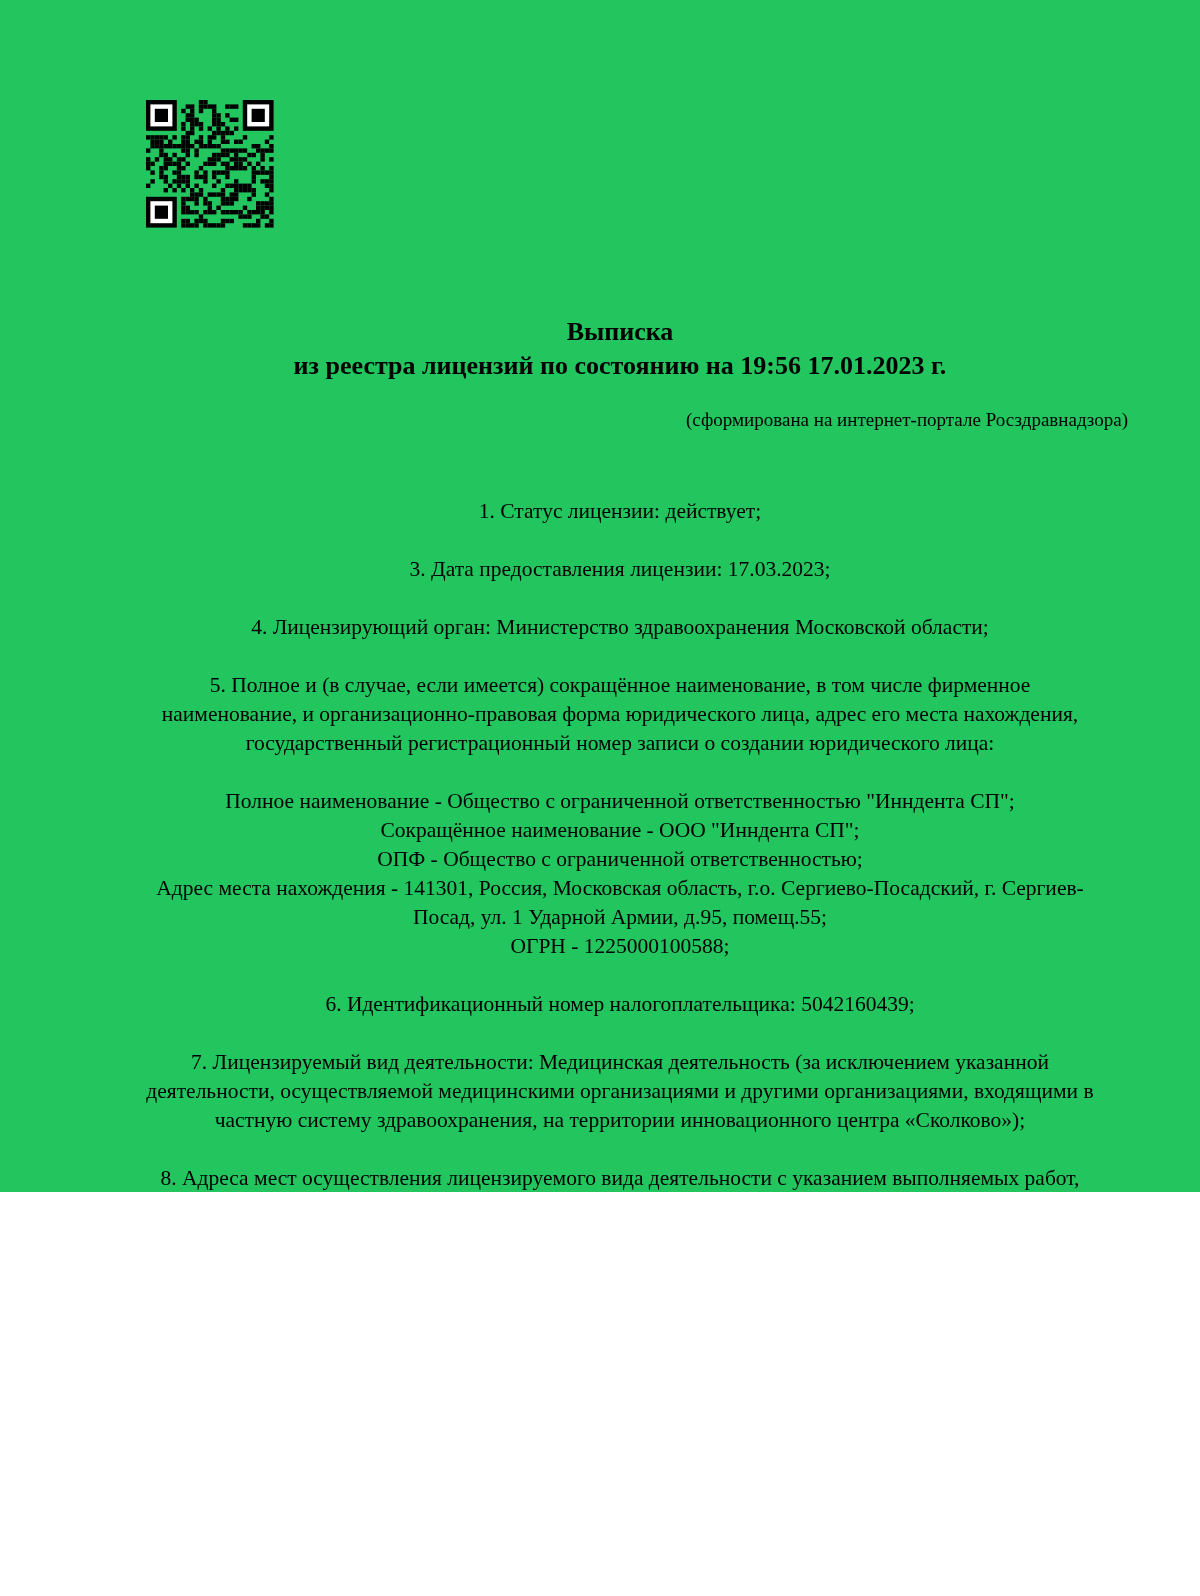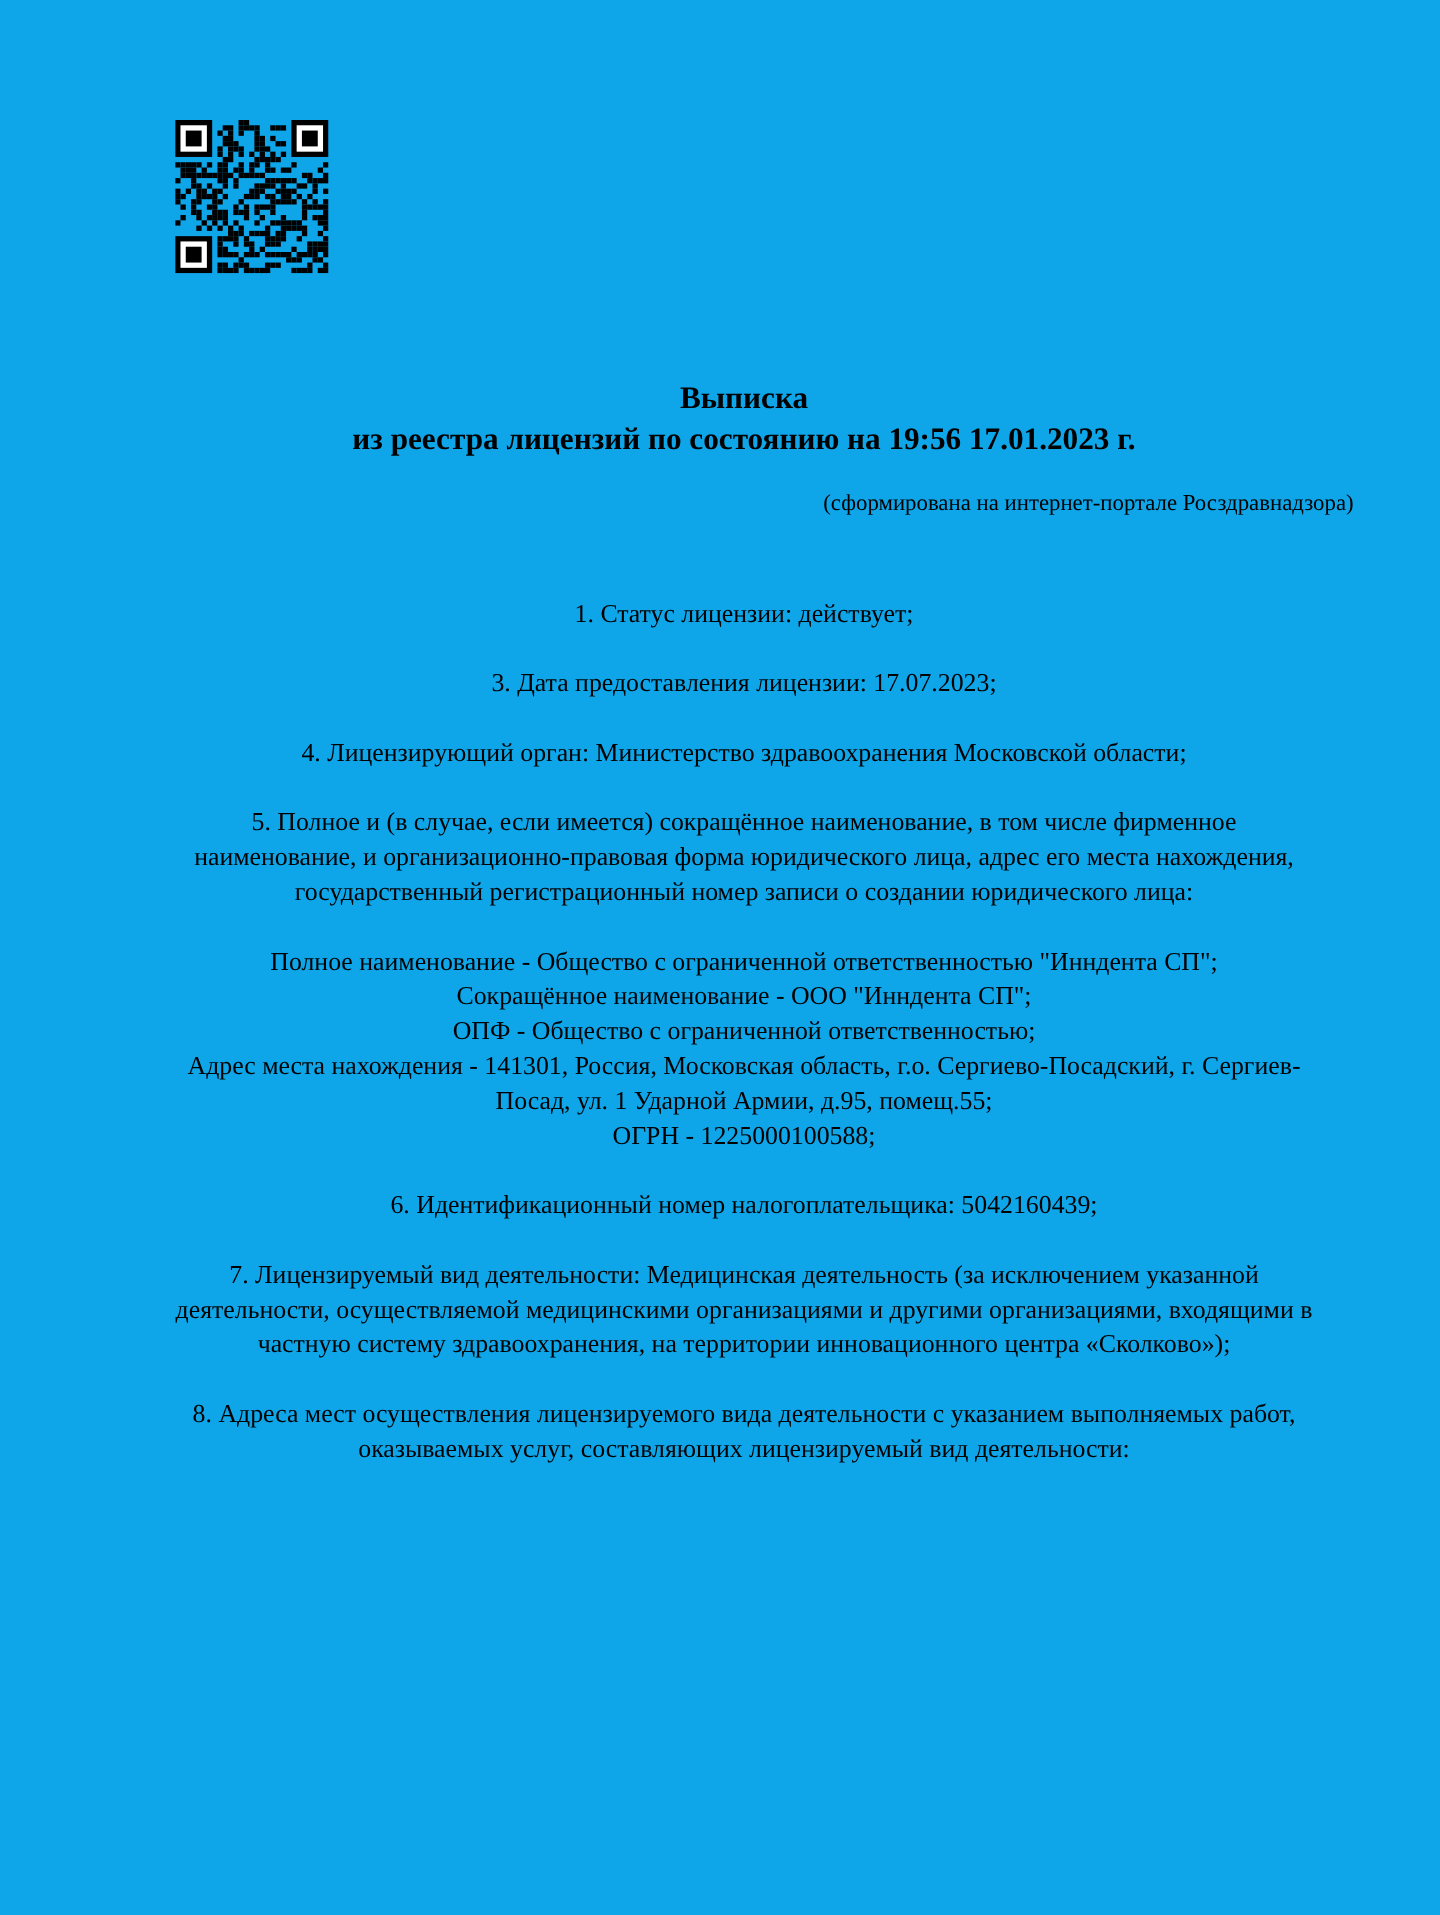--- a/index.html
+++ b/index.html
@@ -1,21 +1,21 @@
 <!DOCTYPE html>
 <html lang="ru"><head>
 <meta charset="utf-8">
 <style>
   * { margin: 0; padding: 0; box-sizing: border-box; }
   html, body { background: #ffffff; }
   .page {
     position: relative;
     width: 1200px;
-    height: 1596px;
-    background: #0ea5e9;
+    height: 1192px;
+    background: #22c55e;
     color: #000000;
     font-family: "Liberation Serif", "DejaVu Serif", serif;
     overflow: hidden;
   }
   .qr {
     position: absolute;
     left: 146px;
     top: 100px;
     width: 128px;
     height: 128px;
@@ -392,21 +392,21 @@
       <div>из реестра лицензий по состоянию на 19:56 17.01.2023 г.</div>
     </div>
 
     <div class="note">(сформирована на интернет-портале Росздравнадзора)</div>
 
     <div class="body-text">
 
       <p class="para">1. Статус лицензии: действует;</p>
 
 
-      <p class="para">3. Дата предоставления лицензии: 17.07.2023;</p>
+      <p class="para">3. Дата предоставления лицензии: 17.03.2023;</p>
 
       <p class="para">4. Лицензирующий орган: Министерство здравоохранения Московской области;</p>
 
       <p class="para">5. Полное и (в случае, если имеется) сокращённое наименование, в том числе фирменное наименование, и организационно-правовая форма юридического лица, адрес его места нахождения, государственный регистрационный номер записи о создании юридического лица:</p>
 
       <div class="para org-block">
         <div>Полное наименование - Общество с ограниченной ответственностью "Инндента СП";</div>
         <div>Сокращённое наименование - ООО "Инндента СП";</div>
         <div>ОПФ - Общество с ограниченной ответственностью;</div>
         <div>Адрес места нахождения - 141301, Россия, Московская область, г.о. Сергиево-Посадский, г. Сергиев-Посад, ул. 1 Ударной Армии, д.95, помещ.55;</div>

